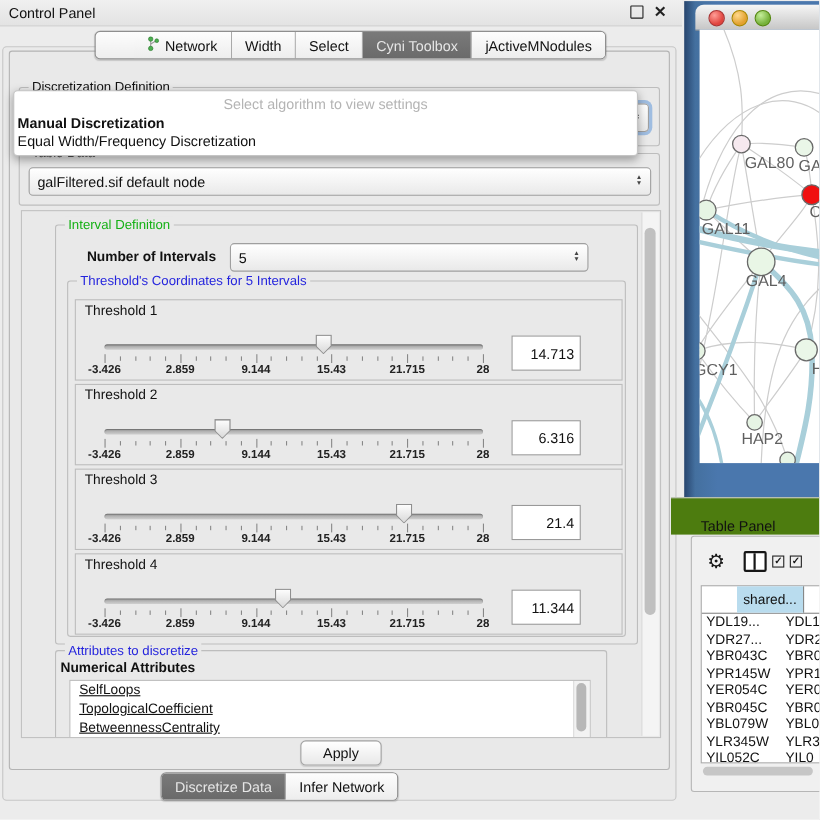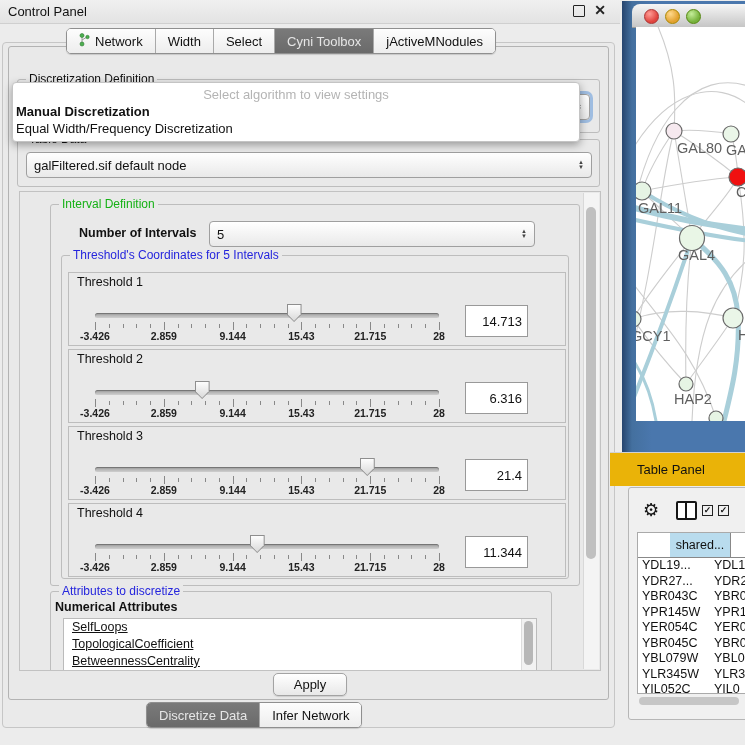--- a/index.html
+++ b/index.html
@@ -19,21 +19,21 @@
   .outerpanel{left:2px;top:42px;width:611px;height:684px;border:1px solid #c6c6c6;border-radius:4px;background:#eaeaea;}
   .innerpanel{left:8px;top:46px;width:599px;height:652px;border:1px solid #b3b3b3;border-radius:3px;background:#e9e9e9;}
 
   
   .seg{display:flex;border:1px solid #8f8f8f;border-radius:5px;overflow:hidden;height:24px;
        background:linear-gradient(#fdfdfd,#eeeeee);box-shadow:0 1px 1px rgba(0,0,0,.15);z-index:30;}
   .seg .item{display:flex;align-items:center;gap:5px;padding:0 12px;font-size:13px;border-right:1px solid #a9a9a9;
              background:linear-gradient(#fdfdfd,#ededed);white-space:nowrap;cursor:default;}
   .seg .item:last-child{border-right:none;}
   .seg .item.sel{background:linear-gradient(#7a7a7a,#6a6a6a);color:#e6e6e6;}
-  .topseg{left:66px;top:28px;}
+  .topseg{left:86px;top:28px;padding-left:35px;}
   .botseg{left:146px;top:702px;}
 
   
   .group{position:absolute;border:1px solid #bdbdbd;border-radius:3px;}
   .group>.gtitle{position:absolute;top:-8px;left:8px;background:#e9e9e9;padding:0 3px;font-size:12px;white-space:nowrap;}
   .gtitle.green{color:#16b116;}
   .gtitle.blue{color:#2525dd;}
 
   
   .combo{position:absolute;display:flex;align-items:center;border:1px solid #9f9f9f;border-radius:4px;
@@ -83,21 +83,21 @@
             background:linear-gradient(#ffffff,#e8e8e8);font-size:13px;display:flex;align-items:center;justify-content:center;
             box-shadow:0 1px 1px rgba(0,0,0,.12);cursor:default;}
 
   
   .netwin{left:622px;top:1px;width:123px;height:452px;background:linear-gradient(90deg,#27456e 0,#44709f 10px,#4a77ad 30px);}
   .nettitle{position:absolute;left:10px;top:3px;width:113px;height:23px;border-radius:8px 0 0 0;
             background:linear-gradient(#f6f6f6,#c6c6c6);border-bottom:1px solid #9a9a9a;}
   .light{position:absolute;top:5px;width:13px;height:13px;border-radius:50%;}
   .netcanvas{position:absolute;left:14px;top:26px;width:109px;height:394px;background:#fff;}
 
-  .tp-titlebar{left:610px;top:452px;width:135px;height:33px;background:#eab308;display:flex;align-items:center;
+  .tp-titlebar{left:610px;top:452px;width:135px;height:33px;background:#4d7c0f;display:flex;align-items:flex-end;
                font-size:13px;border-top:1px solid #d2d2d2;}
   .tp-titlebar .t{margin-left:27px;}
   .tpanel{left:628px;top:487px;width:120px;height:231px;border:1px solid #b6b6b6;border-radius:3px;background:#f0f0f0;}
   .tp-toolbar{position:absolute;left:0;top:0;width:100%;height:44px;display:flex;align-items:center;}
   .gear{font-size:18px;margin-left:14px;color:#161616;}
   .colicon{width:17px;height:15px;border:2px solid #161616;border-radius:2px;margin-left:17px;background:#fff;position:relative;}
   .colicon:before{content:"";position:absolute;left:7px;top:0;width:2px;height:100%;background:#161616;}
   .cb{width:9px;height:9px;border:1.5px solid #222;margin-left:5px;position:relative;font-size:9px;line-height:8px;
       font-weight:bold;text-align:center;}
   .cb:first-of-type{margin-left:14px;}

